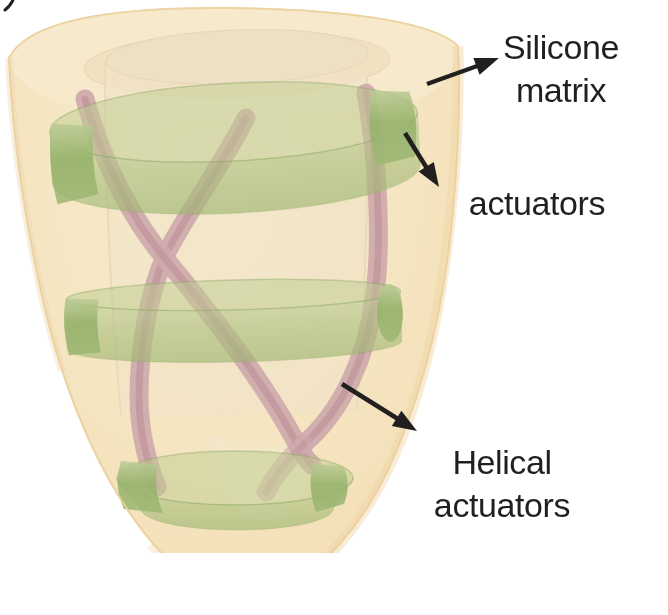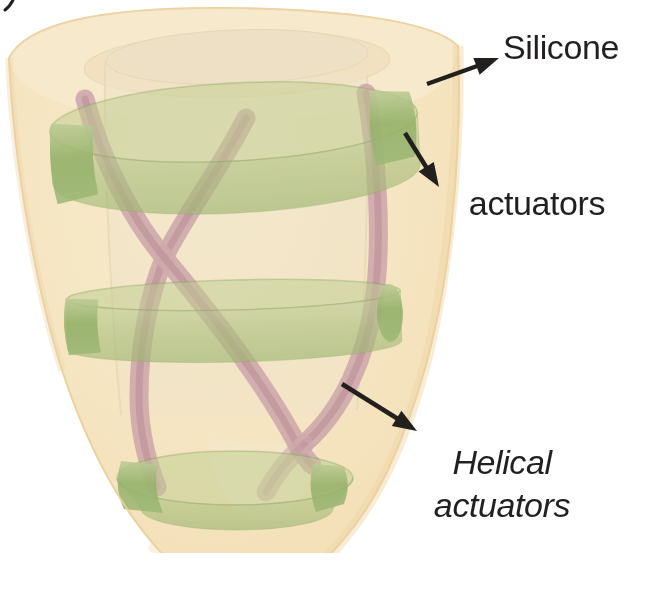--- a/index.html
+++ b/index.html
@@ -142,24 +142,25 @@
       </g>
       <g>
         <line x1="342" y1="384" x2="398" y2="419" stroke-width="4.5" stroke="#221f1f"></line>
         <polygon points="417,431 391.8,425.9 401.4,410.7" fill="#221f1f"></polygon>
       </g>
     </g>
   </svg>
 
   <div class="anno" style="left:561px;top:26px;">
     <div>Silicone</div>
+    <div>matrix</div>
   </div>
 
   <div class="anno" style="left:537px;top:182px;">
     <div>actuators</div>
   </div>
 
-  <div class="anno" style="left:502px;top:441px;font-style:italic;">
+  <div class="anno" style="left:502px;top:441px;">
     <div>Helical</div>
     <div>actuators</div>
   </div>
 
 </div>
 
 </body></html>

